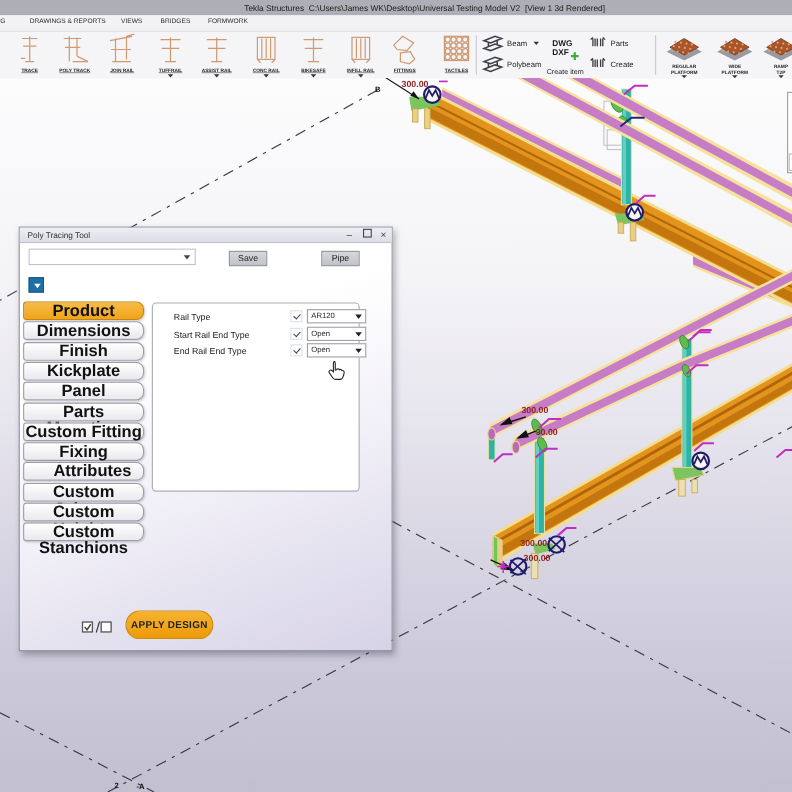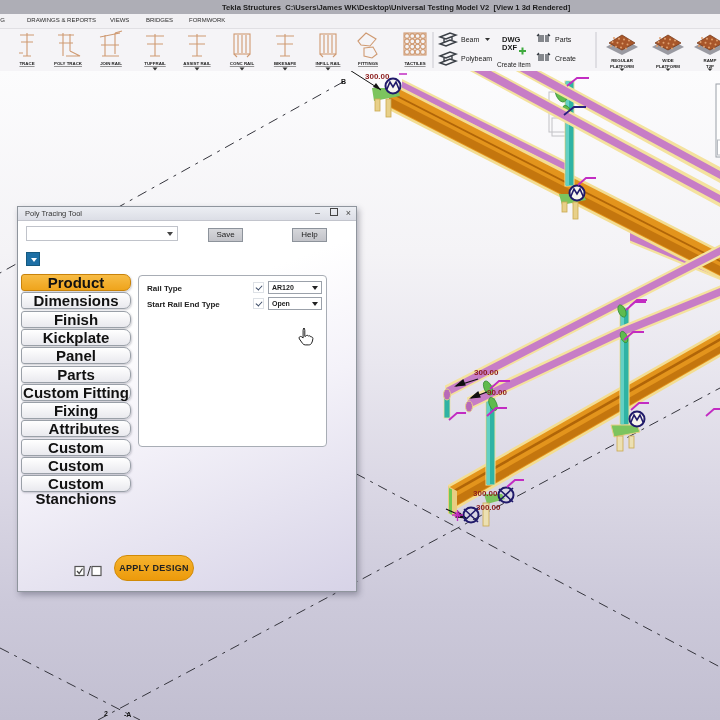--- a/index.html
+++ b/index.html
@@ -1,38 +1,38 @@
 <!DOCTYPE html>
 <html><head>
 <meta charset="utf-8">
 <style>
   html,body{margin:0;padding:0;}
   #app{position:relative;width:720px;height:720px;overflow:hidden;font-family:"Liberation Sans",sans-serif;background:#fff;}
   
-  #titlebar{position:absolute;left:0;top:0;width:720px;height:14px;background:#aeaeb6;font-weight:bold;}
+  #titlebar{position:absolute;left:0;top:0;width:720px;height:14px;background:#aeaeb6;}
   #titlebar .t{position:absolute;left:222px;top:3px;font-size:7.6px;color:#1c1c1c;white-space:nowrap;}
   #menubar{position:absolute;left:0;top:14px;width:720px;height:14px;background:#f2f1f4;border-bottom:1px solid #e0dfe3;}
   .mi{position:absolute;top:3px;font-size:6px;color:#2a2a2a;white-space:nowrap;letter-spacing:0px;}
   #ribbon{position:absolute;left:0;top:29px;width:720px;height:42px;background:#f5f4f7;border-bottom:1px solid #c9c8cf;}
   
   #vp{position:absolute;left:0;top:71px;width:720px;height:649px;}
   
   #dlg{position:absolute;left:17px;top:206px;width:340px;height:386px;background:linear-gradient(160deg,#ffffff 30%,#f4f2f9 55%,#d7d3e7 100%);border:1px solid #8f959d;box-sizing:border-box;box-shadow:2px 3px 6px rgba(40,40,60,0.35);}
   #dlgtitle{position:absolute;left:0;top:0;width:100%;height:13px;background:linear-gradient(#eceef3,#dcdee6);border-bottom:1px solid #c2c4cc;}
   #dlgtitle .tt{position:absolute;left:7px;top:2px;font-size:7.5px;color:#333;}
   .wbtn{position:absolute;top:1px;width:11px;height:11px;font-size:9px;color:#444;text-align:center;line-height:11px;}
   .combo{position:absolute;left:8px;top:19px;width:152px;height:15px;background:#fff;border:1px solid #c0c3ca;box-sizing:border-box;}
   .combo .arr{position:absolute;right:4px;top:5px;width:0;height:0;border-left:3.5px solid transparent;border-right:3.5px solid transparent;border-top:4px solid #444;}
   .gbtn{position:absolute;height:14px;background:linear-gradient(#d6d7db,#c2c3c9);border:1px solid #8d939b;box-sizing:border-box;font-size:8px;color:#222;text-align:center;line-height:12px;}
   .bluebtn{position:absolute;left:8px;top:45px;width:14px;height:14px;background:#1d6fa5;border:1px solid #15597f;box-sizing:border-box;}
   .bluebtn:after{content:"";position:absolute;left:3.5px;top:5px;border-left:3px solid transparent;border-right:3px solid transparent;border-top:4px solid #fff;}
   .sbtn{position:absolute;left:3px;width:110px;height:17px;background:linear-gradient(#ffffff,#e9e9ee);border:1px solid #9aa0a8;border-radius:3px 7px 7px 3px;box-sizing:border-box;font-size:15px;font-weight:bold;color:#111;text-align:center;line-height:15px;box-shadow:1px 1px 2px rgba(60,60,80,.25);}
   .sbtn.on{background:linear-gradient(#f7bc45,#efa41c);border-color:#c9830a;}
   #fpanel{position:absolute;left:120px;top:68px;width:189px;height:172px;background:#fff;border:1px solid #a8adb5;border-radius:4px;box-sizing:border-box;}
-  .frow{position:absolute;left:8px;width:170px;height:14px;font-weight:bold;}
+  .frow{position:absolute;left:19px;width:170px;height:14px;}
   .frow .lab{position:absolute;left:0;top:2px;font-size:8px;color:#222;}
   .frow .chk{position:absolute;left:106px;top:0px;width:11px;height:11px;border:1px solid #dde1e6;box-sizing:border-box;background:#fff;}
   .frow .chk:after{content:"";position:absolute;left:2px;top:2px;width:5px;height:3px;border-left:1.6px solid #3a4a66;border-bottom:1.6px solid #3a4a66;transform:rotate(-48deg);}
   .frow .dd{position:absolute;left:121px;top:-1px;width:54px;height:13px;border:1px solid #9ba1aa;box-sizing:border-box;background:#fff;font-size:7px;color:#222;line-height:11px;padding-left:3px;}
   .frow .dd .da{position:absolute;right:3px;top:4px;width:0;height:0;border-left:3.5px solid transparent;border-right:3.5px solid transparent;border-top:4px solid #222;}
   #apply{position:absolute;left:96px;top:348px;width:80px;height:26px;background:linear-gradient(#f6b32e,#ec9a0b);border:1px solid #d18a06;border-radius:13px;box-sizing:border-box;font-size:9px;font-weight:bold;color:#222;text-align:center;line-height:24px;letter-spacing:.3px;}
   #cbp{position:absolute;left:56px;top:356px;}
 </style>
 </head>
 <body>
@@ -321,21 +321,21 @@
     <div id="dlgtitle">
         <span class="tt">Poly Tracing Tool</span>
       <span class="wbtn" style="right:33px;">–</span>
       <span class="wbtn" style="right:17px;"><span style="display:inline-block;width:6px;height:6px;border:1px solid #444;margin-bottom:1px;"></span></span>
       <span class="wbtn" style="right:2px;">×</span>
     </div>
     <div class="combo">
         <span class="arr"></span>
       </div>
     <div class="gbtn" style="left:190px;top:21px;width:35px;">Save</div>
-    <div class="gbtn" style="left:274px;top:21px;width:35px;">Help</div>
+    <div class="gbtn" style="left:274px;top:21px;width:35px;">Pipe</div>
     <div class="bluebtn"></div>
     <div id="sidebar">
         <div class="sbtn on" style="top:67px;">Product</div>
         <div class="sbtn" style="top:85.3px;">Dimensions</div>
         <div class="sbtn" style="top:103.6px;">Finish</div>
         <div class="sbtn" style="top:121.9px;">Kickplate</div>
         <div class="sbtn" style="top:140.2px;">Panel</div>
         <div class="sbtn" style="top:158.5px;">Parts Mounting</div>
         <div class="sbtn" style="top:176.8px;">Custom Fitting</div>
         <div class="sbtn" style="top:195.1px;">Fixing</div>
@@ -348,20 +348,25 @@
       <div class="frow" style="top:6px;">
           <span class="lab">Rail Type</span>
           <span class="chk"></span>
           <span class="dd">AR120<span class="da"></span></span>
         </div>
       <div class="frow" style="top:22px;">
           <span class="lab">Start Rail End Type</span>
           <span class="chk"></span>
           <span class="dd">Open<span class="da"></span></span>
         </div>
+      <div class="frow" style="top:37px;">
+          <span class="lab">End Rail End Type</span>
+          <span class="chk"></span>
+          <span class="dd">Open<span class="da"></span></span>
+        </div>
     </div>
     <div id="cbp"><svg width="30" height="12" viewBox="0 0 30 12" xmlns="http://www.w3.org/2000/svg">
           <rect x="1" y="1.5" width="9" height="9" fill="#fff" stroke="#555" stroke-width="1.2"></rect>
           <path d="M3,6 l2.2,2.5 L8.5,3.5" stroke="#444" stroke-width="1.3" fill="none"></path>
           <path d="M13.5,11 L16.5,1" stroke="#333" stroke-width="1"></path>
           <rect x="18" y="1.5" width="9" height="9" fill="#fff" stroke="#555" stroke-width="1.2"></rect>
         </svg></div>
     <div id="apply">APPLY DESIGN</div>
   </div>
 </div>

